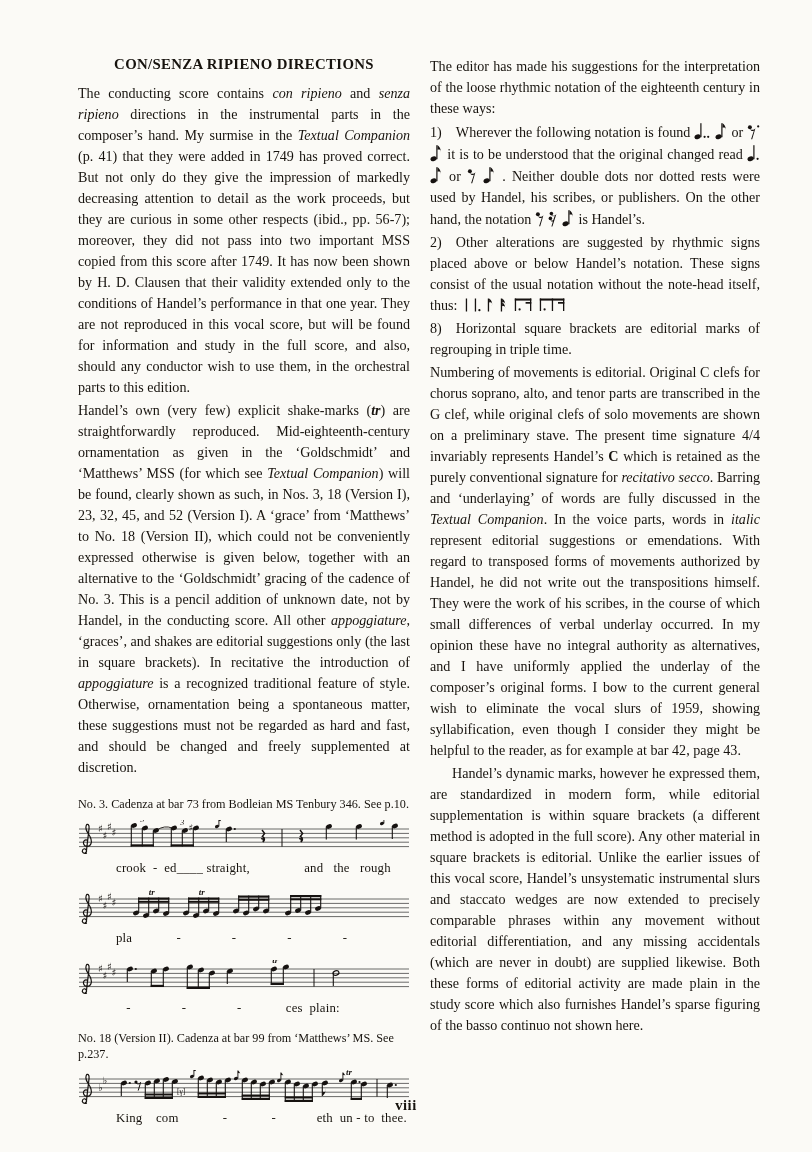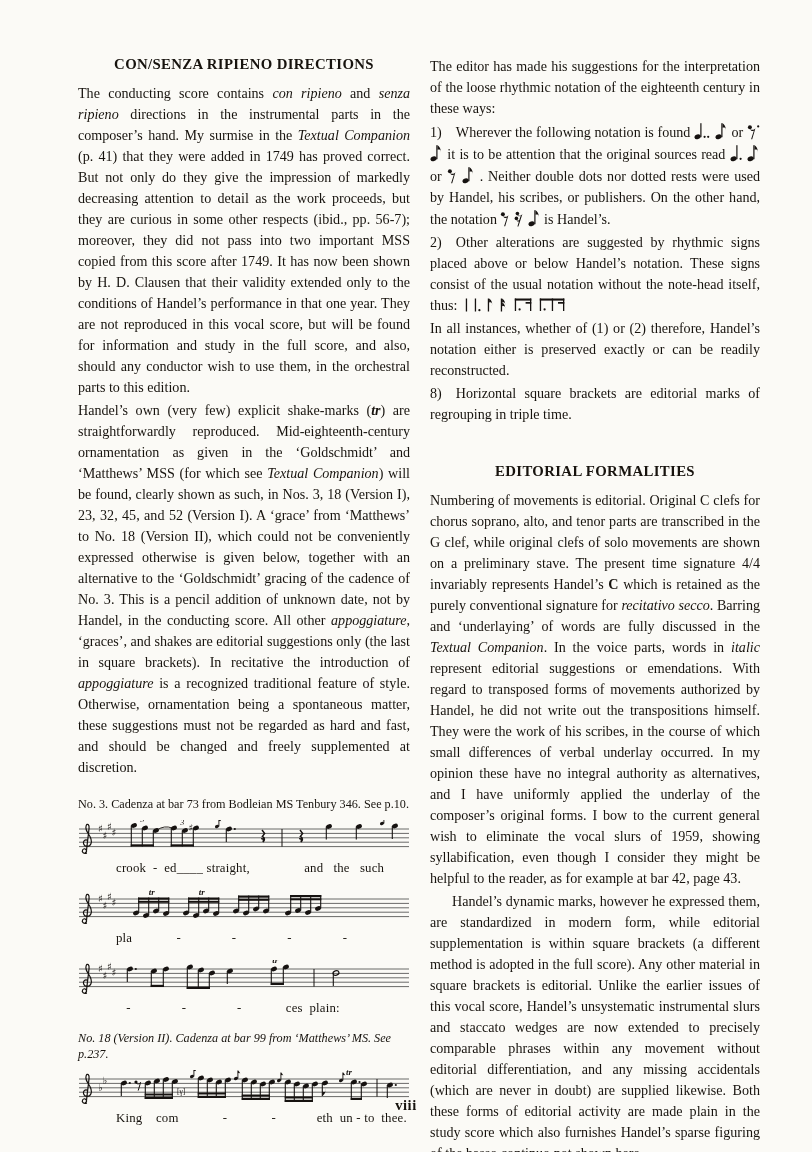--- a/index.html
+++ b/index.html
@@ -37,21 +37,21 @@
   p.indent{text-indent:22px;}
   .s-i{font-style:italic;}
   .s-b{font-weight:bold;}
   .s-bi{font-weight:bold;font-style:italic;}
   .mus{display:inline-block;line-height:0;}
   .mus svg{vertical-align:-3px;fill:#161210;}
   .caption{
     font-size:12.2px;line-height:16px;
     margin:18px 0 6px 0;
   }
-  .caption.second{margin-top:12px;font-style:italic;}
+  .caption.second{margin-top:12px;}
   .staffblock{margin:8px 0 14px 0;}
   svg.staff{display:block;}
   .lyrics{
     font-size:12.8px;
     white-space:pre;
     margin:1px 0 0 38px;
     letter-spacing:.2px;
   }
   .footer{
     position:absolute;
@@ -118,21 +118,21 @@
           <ellipse cx="251" cy="6.5" rx="3" ry="2.2" transform="rotate(-18 251 6.5)" fill="#161210" stroke="#161210" stroke-width="0"></ellipse>
           <line x1="248.3" y1="6.5" x2="248.3" y2="19.5" stroke="#161210" stroke-width="1.1"></line>
           <ellipse cx="281" cy="6.5" rx="3" ry="2.2" transform="rotate(-18 281 6.5)" fill="#161210" stroke="#161210" stroke-width="0"></ellipse>
           <line x1="278.3" y1="6.5" x2="278.3" y2="19.5" stroke="#161210" stroke-width="1.1"></line>
           <ellipse cx="304" cy="3.5" rx="2.1" ry="1.5" transform="rotate(-18 304 3.5)" fill="#161210" stroke="#161210" stroke-width="0"></ellipse>
           <line x1="305.9" y1="3.5" x2="305.9" y2="-4.5" stroke="#161210" stroke-width="0.9"></line>
           <path d="M305.9 -4.5 C308.09999999999997 -3 308.9 -1 307.9 1.5 C308.9 -1.5 308.09999999999997 -2.5 305.9 -1.7000000000000002 Z" fill="#161210"></path>
           <ellipse cx="317" cy="6" rx="3" ry="2.2" transform="rotate(-18 317 6)" fill="#161210" stroke="#161210" stroke-width="0"></ellipse>
           <line x1="314.3" y1="6" x2="314.3" y2="19" stroke="#161210" stroke-width="1.1"></line>
         </svg>
-      <div class="lyrics">crook  -  ed____ straight,                and   the   such</div>
+      <div class="lyrics">crook  -  ed____ straight,                and   the   rough</div>
     </div>
 
     <div class="staffblock">
       <svg class="staff" id="staff2" width="332" height="40" viewBox="0 0 332 40">
           <line x1="1" y1="9" x2="331" y2="9" stroke="#3a3a3a" stroke-width="0.75"></line>
           <line x1="1" y1="13.4" x2="331" y2="13.4" stroke="#3a3a3a" stroke-width="0.75"></line>
           <line x1="1" y1="17.8" x2="331" y2="17.8" stroke="#3a3a3a" stroke-width="0.75"></line>
           <line x1="1" y1="22.200000000000003" x2="331" y2="22.200000000000003" stroke="#3a3a3a" stroke-width="0.75"></line>
           <line x1="1" y1="26.6" x2="331" y2="26.6" stroke="#3a3a3a" stroke-width="0.75"></line>
           <g transform="translate(2,1) scale(0.72)" fill="none" stroke="#161210" stroke-width="1.7">
@@ -335,21 +335,21 @@
             <rect x="6.3" y="2.2" width="1.2" height="14"></rect>
             <path d="M7.5 2.2 C10.4 4.4 11.6 7.6 10.2 11 C11.5 7.4 10.3 5.6 7.5 6.8 Z"></path>
           </svg></span><span>  or  </span><span class="mus"><svg width="13" height="17" viewBox="0 0 13 17">
             <circle cx="2.9" cy="4.3" r="2"></circle>
             <path d="M3.1 6 C4.9 7.4 7 7.1 8.4 5.2 L5.2 16.2 L4.1 16.2 L6.9 7.6 C5.4 8.6 3.9 8.2 3.1 6 Z"></path>
             <circle cx="11.2" cy="3.4" r="1.1"></circle>
           </svg></span><span>  </span><span class="mus"><svg width="13" height="19" viewBox="0 0 13 19">
             <ellipse cx="3.6" cy="15.8" rx="3.2" ry="2.3" transform="rotate(-18 3.6 15.8)"></ellipse>
             <rect x="6.3" y="2.2" width="1.2" height="14"></rect>
             <path d="M7.5 2.2 C10.4 4.4 11.6 7.6 10.2 11 C11.5 7.4 10.3 5.6 7.5 6.8 Z"></path>
-          </svg></span><span>  it is to be attention that the original sources read  </span><span class="mus"><svg width="13" height="19" viewBox="0 0 13 19">
+          </svg></span><span>  it is to be understood that the original changed read  </span><span class="mus"><svg width="13" height="19" viewBox="0 0 13 19">
             <ellipse cx="3.6" cy="15.8" rx="3.2" ry="2.3" transform="rotate(-18 3.6 15.8)"></ellipse>
             <rect x="6.3" y="2.2" width="1.2" height="14"></rect>
             <circle cx="10.6" cy="15.8" r="1.1"></circle>
           </svg></span><span>  </span><span class="mus"><svg width="13" height="19" viewBox="0 0 13 19">
             <ellipse cx="3.6" cy="15.8" rx="3.2" ry="2.3" transform="rotate(-18 3.6 15.8)"></ellipse>
             <rect x="6.3" y="2.2" width="1.2" height="14"></rect>
             <path d="M7.5 2.2 C10.4 4.4 11.6 7.6 10.2 11 C11.5 7.4 10.3 5.6 7.5 6.8 Z"></path>
           </svg></span><span>  or  </span><span class="mus"><svg width="10" height="17" viewBox="0 0 10 17">
             <circle cx="2.9" cy="4.3" r="2"></circle>
             <path d="M3.1 6 C4.9 7.4 7 7.1 8.4 5.2 L5.2 16.2 L4.1 16.2 L6.9 7.6 C5.4 8.6 3.9 8.2 3.1 6 Z"></path>
@@ -388,22 +388,20 @@
             <rect x="12.6" y="5" width="5.7" height="1.7"></rect>
             <circle cx="6.6" cy="12.4" r="1.1"></circle>
           </svg></span><span>  </span><span class="mus"><svg width="30" height="16" viewBox="0 0 30 16">
             <rect x="1.8" y="1.5" width="24.5" height="2.1"></rect>
             <rect x="1.8" y="1.5" width="1.3" height="12.5"></rect>
             <rect x="13.8" y="1.5" width="1.3" height="12.5"></rect>
             <rect x="25" y="1.5" width="1.3" height="12.5"></rect>
             <rect x="20" y="5" width="6.3" height="1.7"></rect>
             <circle cx="6.6" cy="12.4" r="1.1"></circle>
           </svg></span></p>
-    <p class="body">In all instances, whether of (1) or (2) therefore, Handel’s notation either is preserved exactly or can be readily reconstructed.</p>
     <p class="body">8)  Horizontal square brackets are editorial marks of regrouping in triple time.</p>
 
-    <h2 class="sec biggap">EDITORIAL FORMALITIES</h2>
     <p class="body"><span>Numbering of movements is editorial. Original C clefs for chorus soprano, alto, and tenor parts are transcribed in the G clef, while original clefs of solo movements are shown on a preliminary stave. The present time signature 4/4 invariably represents Handel’s </span><span class="s-b">C</span><span> which is retained as the purely conventional signature for </span><span class="s-i">recitativo secco</span><span>. Barring and ‘underlaying’ of words are fully discussed in the </span><span class="s-i">Textual Companion</span><span>. In the voice parts, words in </span><span class="s-i">italic</span><span> represent editorial suggestions or emendations. With regard to transposed forms of movements authorized by Handel, he did not write out the transpositions himself. They were the work of his scribes, in the course of which small differences of verbal underlay occurred. In my opinion these have no integral authority as alternatives, and I have uniformly applied the underlay of the composer’s original forms. I bow to the current general wish to eliminate the vocal slurs of 1959, showing syllabification, even though I consider they might be helpful to the reader, as for example at bar 42, page 43.</span></p>
     <p class="body indent">Handel’s dynamic marks, however he expressed them, are standardized in modern form, while editorial supplementation is within square brackets (a different method is adopted in the full score). Any other material in square brackets is editorial. Unlike the earlier issues of this vocal score, Handel’s unsystematic instrumental slurs and staccato wedges are now extended to precisely comparable phrases within any movement without editorial differentiation, and any missing accidentals (which are never in doubt) are supplied likewise. Both these forms of editorial activity are made plain in the study score which also furnishes Handel’s sparse figuring of the basso continuo not shown here.</p>
   </div>
 
   <div class="footer">viii</div>
 </div>
 
 </body></html>

